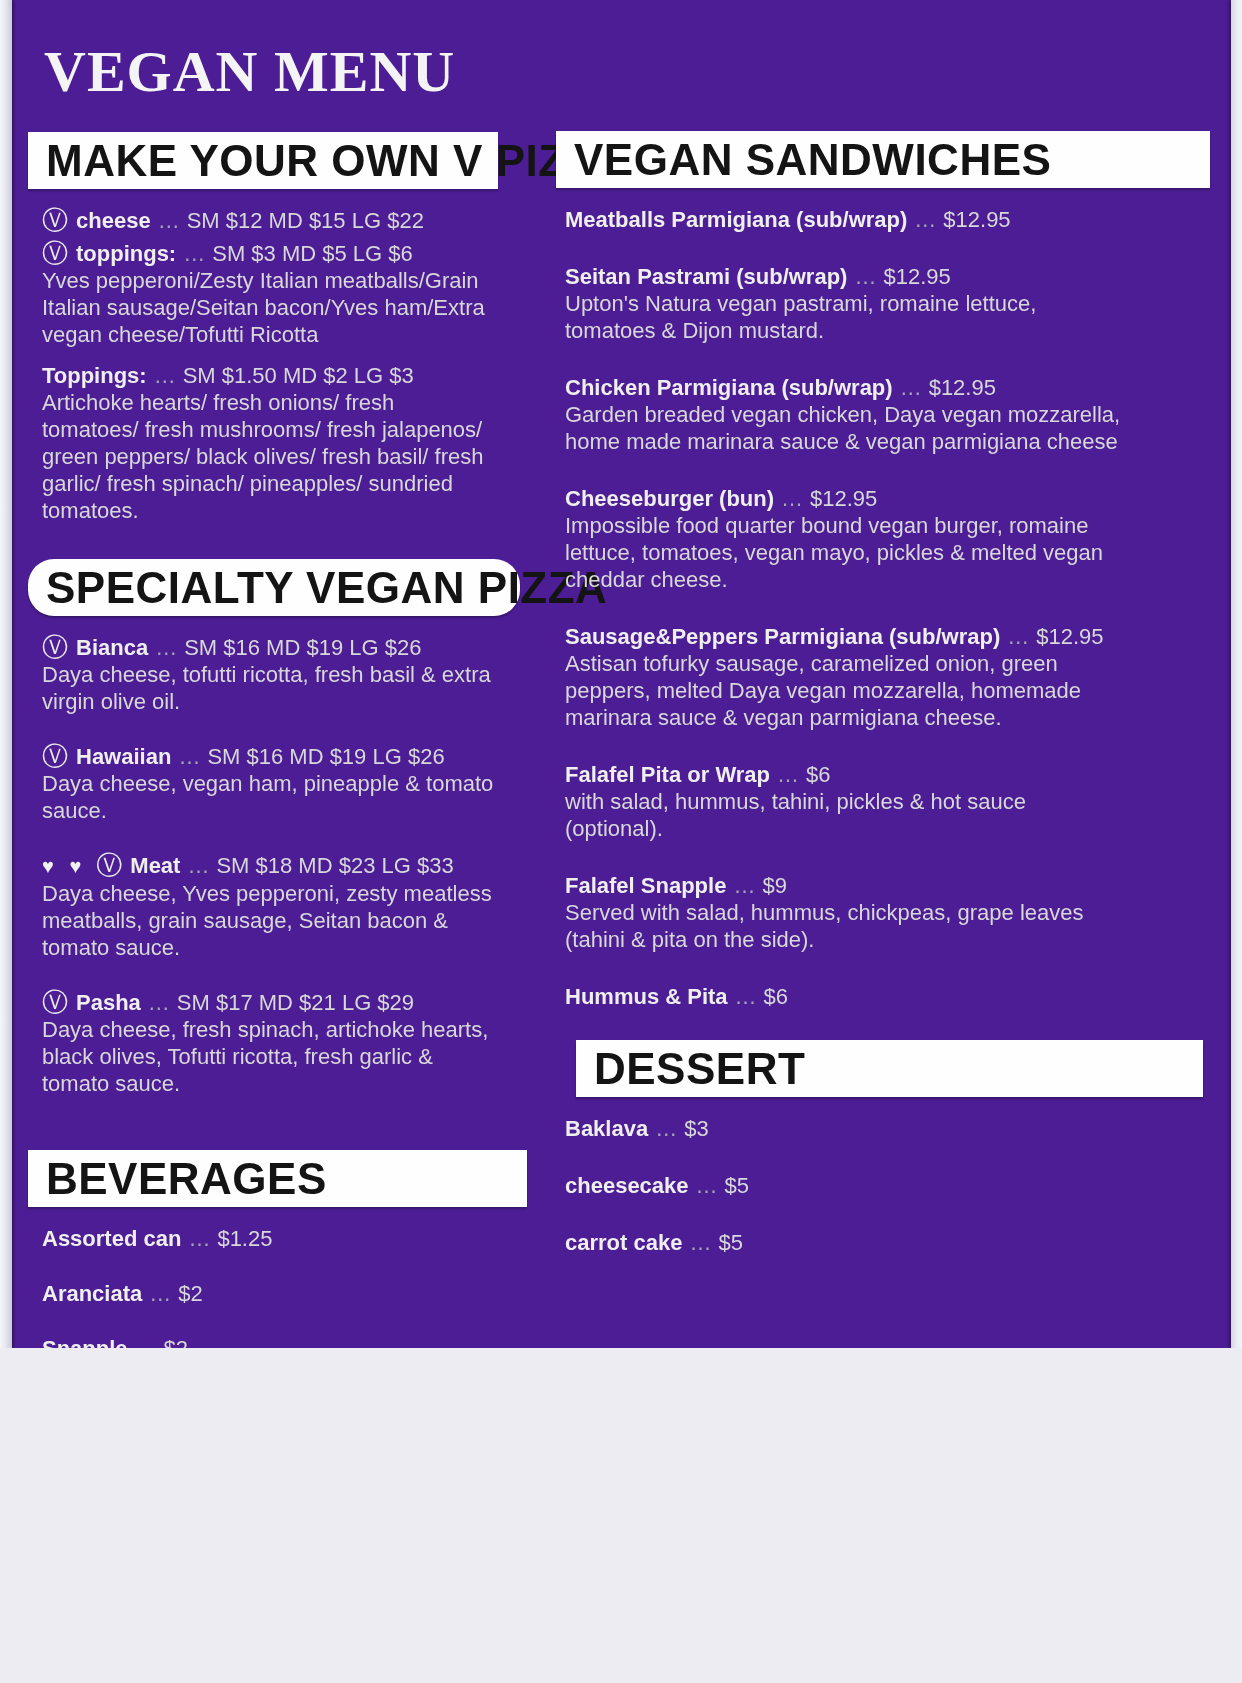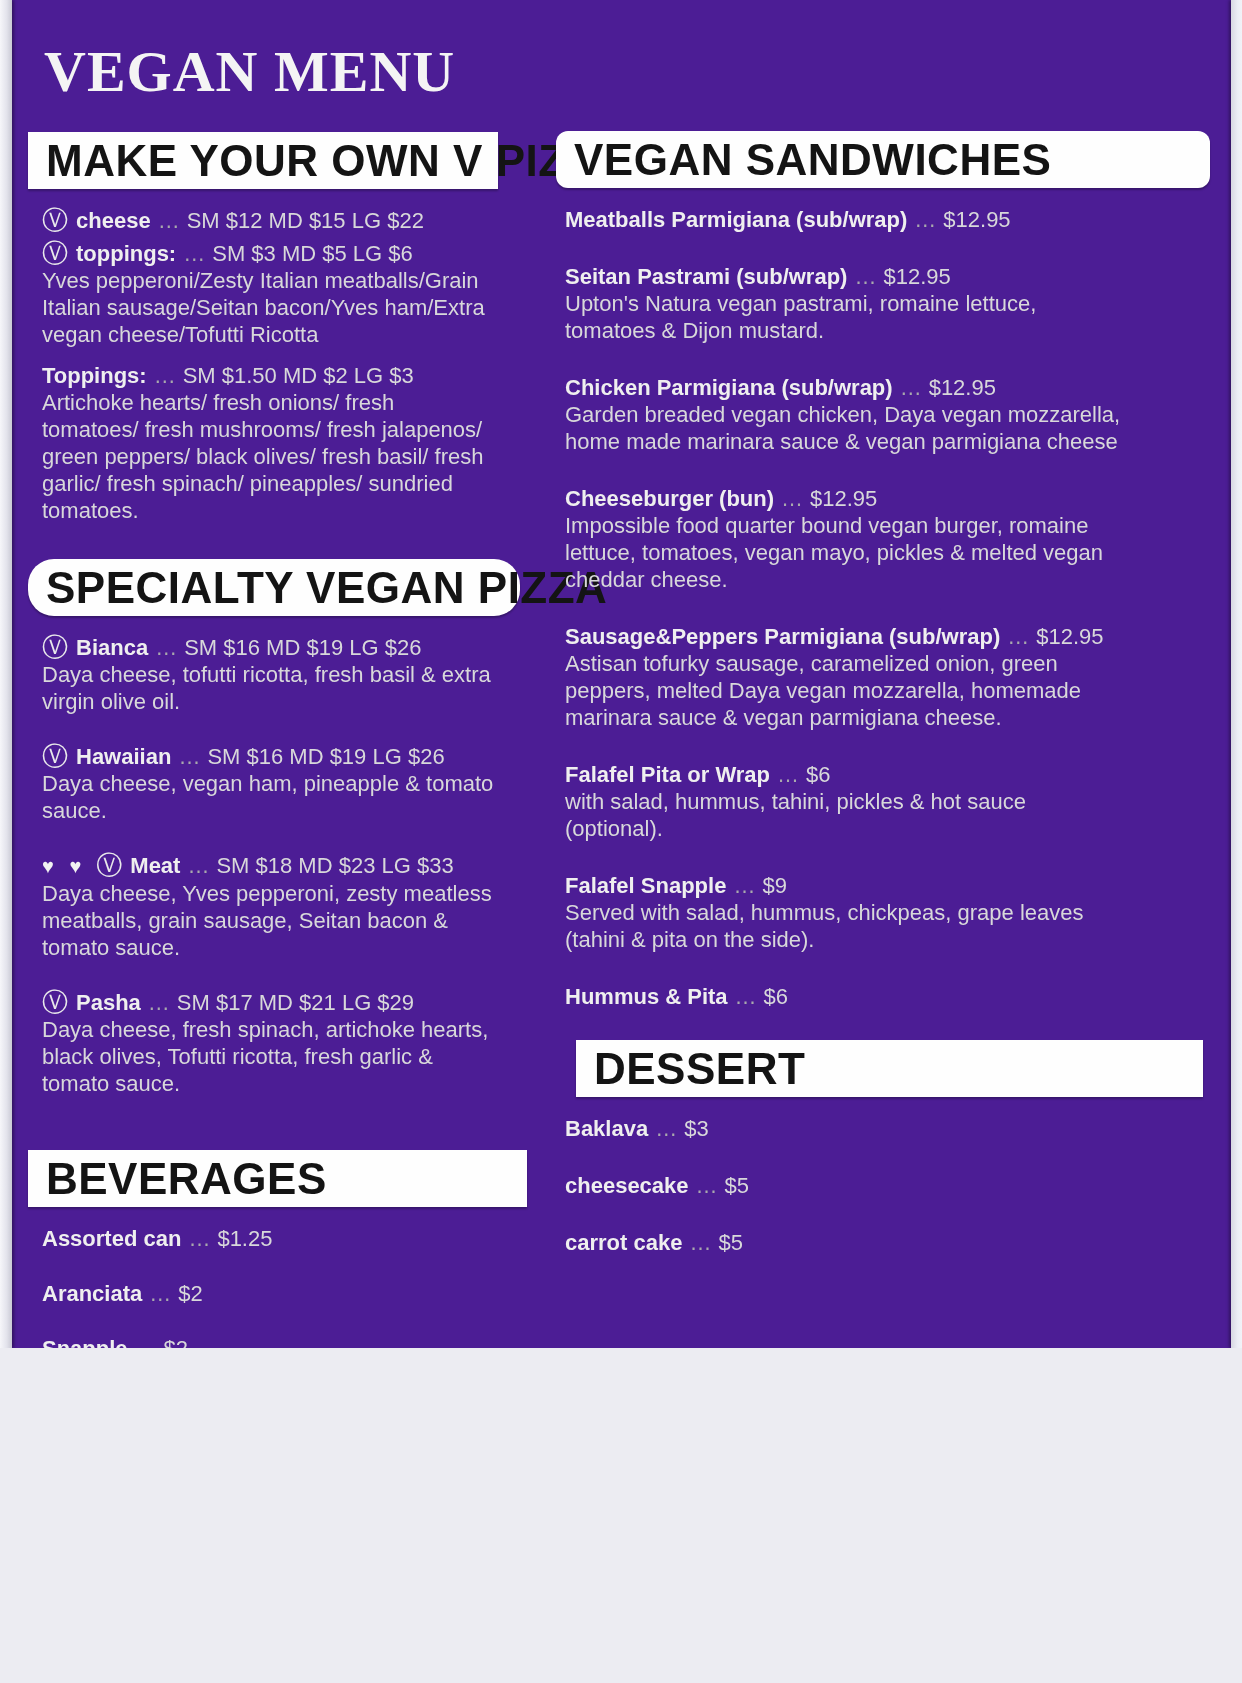--- a/index.html
+++ b/index.html
@@ -62,21 +62,21 @@
   .hearts-icon{
     font-size:20px;color:#f2f2f2;margin-right:10px;letter-spacing:5px;
   }
 
   
   .col-left .menu-section:nth-child(1) .sec-bar{width:470px;}
   .col-left .menu-section:nth-child(2){margin-top:35px;}
   .col-left .menu-section:nth-child(2) .sec-bar{width:492px;border-radius:26px;}
   .col-left .menu-section:nth-child(3){margin-top:53px;}
   .col-left .menu-section:nth-child(3) .sec-bar{width:499px;}
-  .col-right .menu-section:nth-child(1) .sec-bar{width:654px;border-radius:12px;}
+  .col-right .menu-section:nth-child(1) .sec-bar{width:654px;}
   .col-right .menu-section:nth-child(2){margin-top:16px;}
   .col-right .menu-section:nth-child(2) .sec-bar{width:627px;margin-left:20px;align-items:center;}
 
   
   .col-left .menu-section:nth-child(1) .item{margin-bottom:14px;}
   .col-left .menu-section:nth-child(1) .item:first-child{margin-bottom:6px;}
 </style>
 </head>
 <body>
 

